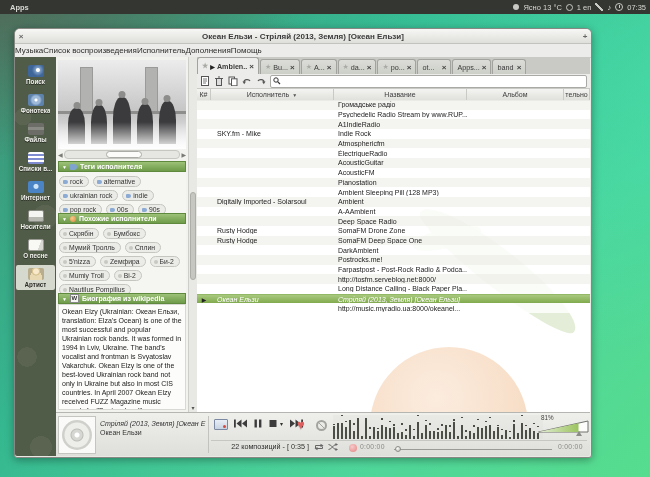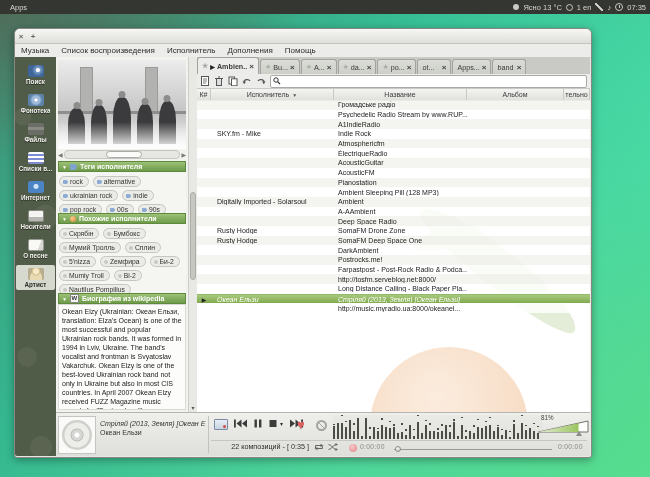--- a/index.html
+++ b/index.html
@@ -5,37 +5,37 @@
   html,body{margin:0;padding:0}
   body{width:650px;height:477px;overflow:hidden;font-family:"Liberation Sans",sans-serif;-webkit-font-smoothing:antialiased}
   .desktop{position:relative;width:650px;height:477px;
     background:
       radial-gradient(130% 110% at -5% -12%, #575c4e 0%, rgba(87,92,78,0) 42%),
       radial-gradient(120% 95% at 108% 18%, rgba(64,224,178,.5), transparent 60%),
       linear-gradient(135deg,#3f8f74 0%,#35b78f 38%,#4ed59a 72%,#57dd8e 100%);}
   
   .topbar{position:absolute;left:0;top:0;right:0;height:14px;background:#343631;color:#d8d8d4;
     display:flex;align-items:center;font-size:7.5px}
-  .topbar .apps{font-weight:normal;margin-left:10px}
+  .topbar .apps{font-weight:bold;margin-left:10px}
   .topbar .status{margin-left:auto;display:flex;align-items:center;gap:4px;margin-right:4px}
   .dot-ico{width:6px;height:6px;border-radius:50%;background:#c9c9c5;display:inline-block}
   .circ-ico{width:7px;height:7px;border-radius:50%;border:1px solid #c9c9c5;box-sizing:border-box;display:inline-block}
   .pencil-ico{width:8px;height:8px;display:inline-block;background:linear-gradient(45deg,transparent 42%,#c9c9c5 42% 58%,transparent 58%)}
   .clock-ico{width:8px;height:8px;border-radius:50%;border:1px solid #c9c9c5;box-sizing:border-box;display:inline-block;position:relative}
   .clock-ico:before{content:"";position:absolute;left:2.5px;top:1px;width:1px;height:2.5px;background:#c9c9c5}
   
   .window{position:absolute;left:14px;top:28px;width:578px;height:430px;background:#e9e9e6;
     border:1px solid #878783;border-radius:6px 6px 3px 3px;box-shadow:0 2px 8px rgba(0,0,0,.35);box-sizing:border-box}
   .titlebar{position:absolute;left:0;top:0;right:0;height:14px;border-radius:5px 5px 0 0;
     background:linear-gradient(#f7f7f5,#dededa);border-bottom:1px solid #c2c2be;display:flex;align-items:center}
   .titlebar .wtitle{flex:1;text-align:center;font-size:8px;font-weight:bold;color:#3a3a3a;white-space:nowrap;overflow:hidden}
   .wbtn{width:12px;font-size:8px;font-weight:bold;color:#666;text-align:center;cursor:default}
   .menubar{position:absolute;left:0;top:15px;right:0;height:13px;background:#ececea;border-bottom:1px solid #cfcfcb;
     display:flex;align-items:center;gap:0;font-size:8px;color:#2c2c2c}
-  .menu-item{padding:0 6px}
+  .menu-item{padding:0 0}
   
   .win-sidebar{position:absolute;left:0;top:28px;bottom:1px;width:41px;border-radius:0 0 0 2px;
     background:
      radial-gradient(14px 14px at 8px 60px, rgba(255,255,255,.05) 60%, transparent 61%),
      radial-gradient(20px 20px at 30px 160px, rgba(255,255,255,.05) 60%, transparent 61%),
      radial-gradient(16px 16px at 12px 300px, rgba(255,255,255,.05) 60%, transparent 61%),
      radial-gradient(18px 18px at 26px 390px, rgba(255,255,255,.05) 60%, transparent 61%),
      #515c48;display:flex;flex-direction:column;padding-top:5px;gap:4px;overflow:hidden}
   .sb-item{display:flex;flex-direction:column;align-items:center;gap:1px;padding:3px 0 2px;margin:0 1px;border-radius:2px}
   .sb-item.active{background:#d6d9cd}
@@ -181,20 +181,21 @@
       <span>♪</span>
       <span class="clock-ico"></span>
       <span>07:35</span>
     </span>
   </div>
 
   <div class="window">
 
     <div class="titlebar">
       <span class="wbtn">×</span>
+      <span class="wtitle">Океан Ельзи - Стріляй (2013, Земля) [Океан Ельзи]</span>
       <span class="wbtn">+</span>
     </div>
 
     <div class="menubar">
 
     <span class="menu-item">Музыка</span>
         <span class="menu-item">Список воспроизведения</span>
         <span class="menu-item">Исполнитель</span>
         <span class="menu-item">Дополнения</span>
         <span class="menu-item">Помощь</span>

